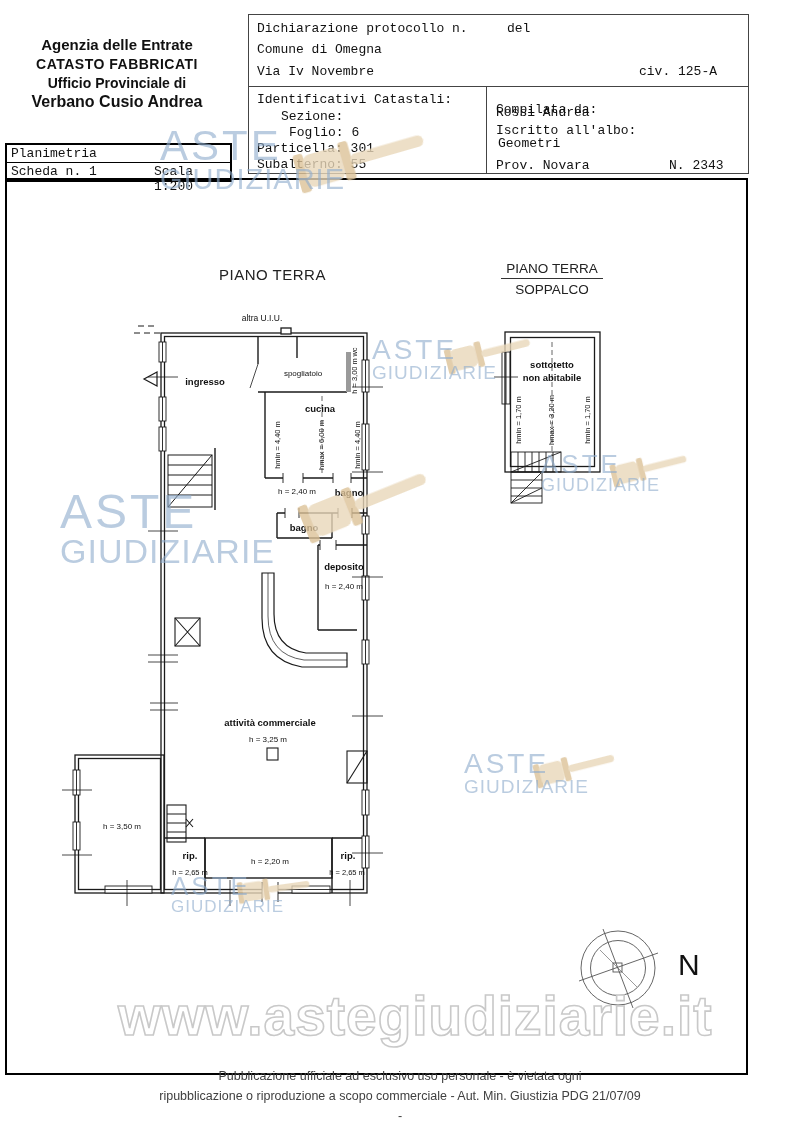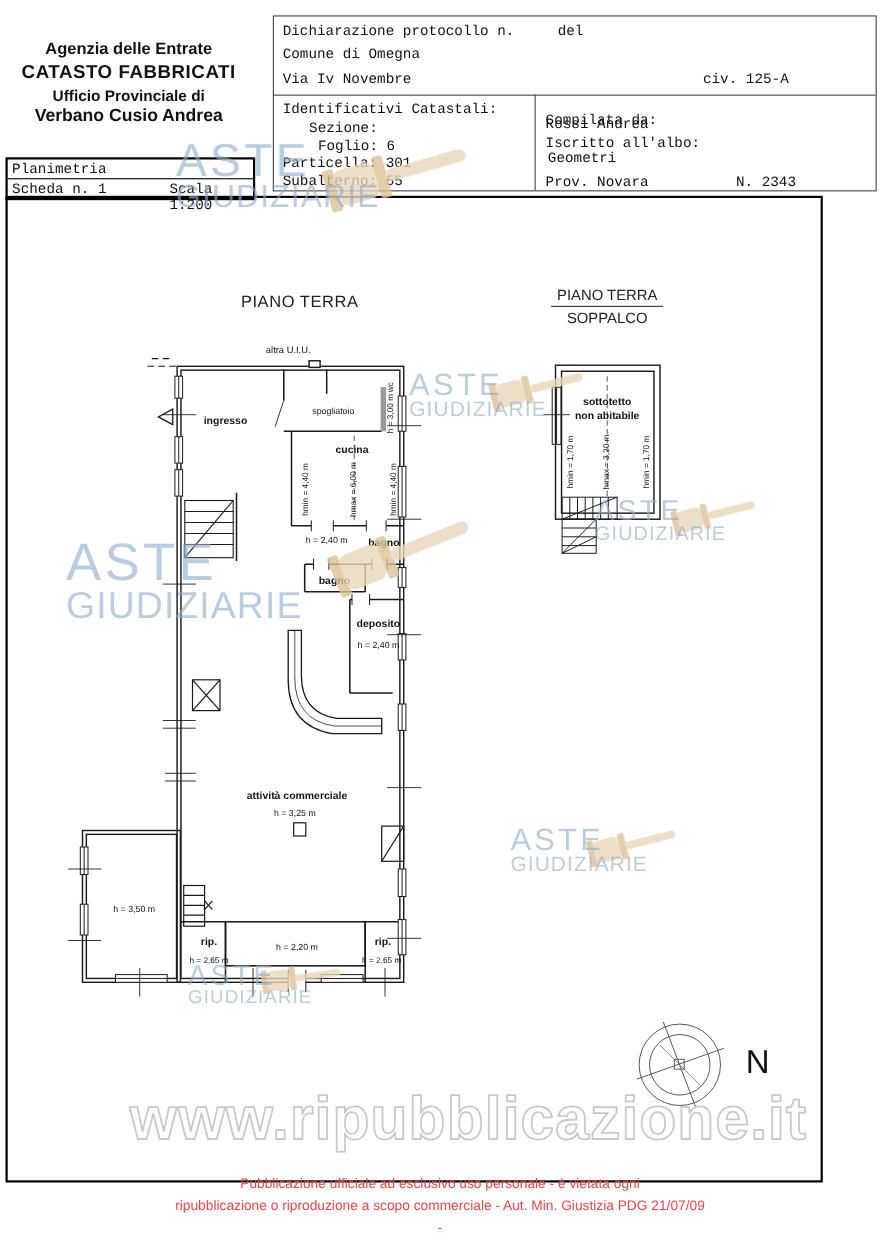--- a/index.html
+++ b/index.html
@@ -3,34 +3,34 @@
 <meta charset="utf-8">
 <style>
   html,body{margin:0;padding:0;background:#fff;}
   #page{position:relative;width:800px;height:1131px;background:#ffffff;overflow:hidden;
         font-family:"Liberation Sans","DejaVu Sans",sans-serif;color:#111;}
   .abs{position:absolute;}
   .mono{font-family:"Liberation Mono","DejaVu Sans Mono",monospace;}
   
   #agency{left:8px;top:36px;width:218px;text-align:center;font-weight:bold;color:#111;}
   #agency .l1{font-size:15px;}
-  #agency .l2{font-size:17px;margin-top:3px;letter-spacing:.5px;}
+  #agency .l2{font-size:14px;margin-top:3px;letter-spacing:.5px;}
   #agency .l3{font-size:14px;margin-top:3px;}
   #agency .l4{font-size:16px;margin-top:2px;}
   
   #plantable{left:5px;top:143px;width:223px;border:2px solid #000;background:transparent;}
   #plantable .row1{border-bottom:1.5px solid #000;padding:1px 4px;font-size:13px;}
   #plantable .row2{padding:1px 4px;font-size:13px;position:relative;height:15px;}
   #plantable .scala{position:absolute;left:123px;top:1px;margin-left:24px;}
   
-  #decbox{left:248px;top:14px;width:499px;height:158px;border:1.5px solid #444;padding-left:48px;}
+  #decbox{left:248px;top:14px;width:499px;height:158px;border:1.5px solid #444;}
   #decbox .hdiv{position:absolute;left:0;top:71px;width:100%;border-top:1.5px solid #444;}
   #decbox .vdiv{position:absolute;left:237px;top:71px;height:87px;border-left:1.5px solid #444;}
   #decbox div{font-size:13px;}
-  .footer-txt{width:800px;text-align:center;color:#ef4444;font-size:12.5px;}
+  .footer-txt{width:800px;text-align:center;color:#404040;font-size:12.5px;}
   
   #frame{left:5px;top:178px;width:739px;height:893px;border:2px solid #000;}
   
   #title-terra{left:185px;top:266px;width:175px;text-align:center;font-size:15px;color:#222;letter-spacing:.5px;}
   #title-sop{left:501px;top:261px;width:102px;text-align:center;font-size:13.5px;color:#222;}
   #title-sop .t1{padding-bottom:2px;border-bottom:1.2px solid #333;}
   #title-sop .t2{padding-top:3px;}
   
   .wm{color:rgba(143,173,205,.62);line-height:.95;pointer-events:none;z-index:6;}
   .wm .a{letter-spacing:3px;}
@@ -85,21 +85,21 @@
   </div>
 
   <div class="abs" id="frame"></div>
 
   <div class="abs" id="title-terra">PIANO TERRA</div>
   <div class="abs" id="title-sop">
     <div class="t1">PIANO TERRA</div>
     <div class="t2">SOPPALCO</div>
   </div>
 
-  <div class="abs" id="wm-url">www.ripubblicazione.it</div>
+  <div class="abs" id="wm-url">www.astegiudiziarie.it</div>
 
   <svg class="abs" style="left:0;top:0;z-index:4;" width="800" height="1131" viewBox="0 0 800 1131">
     <defs>
       <g id="gavel">
         <rect x="-34" y="-14" width="7" height="27" rx="2" fill="#dcc298"></rect>
         <rect x="-28" y="-12" width="26" height="23" rx="5" fill="#e9d8ba"></rect>
         <rect x="-2" y="-14" width="7" height="27" rx="2" fill="#dcc298"></rect>
         <rect x="4" y="-4" width="52" height="8" rx="4" fill="#e9d8ba"></rect>
       </g>
     </defs>

